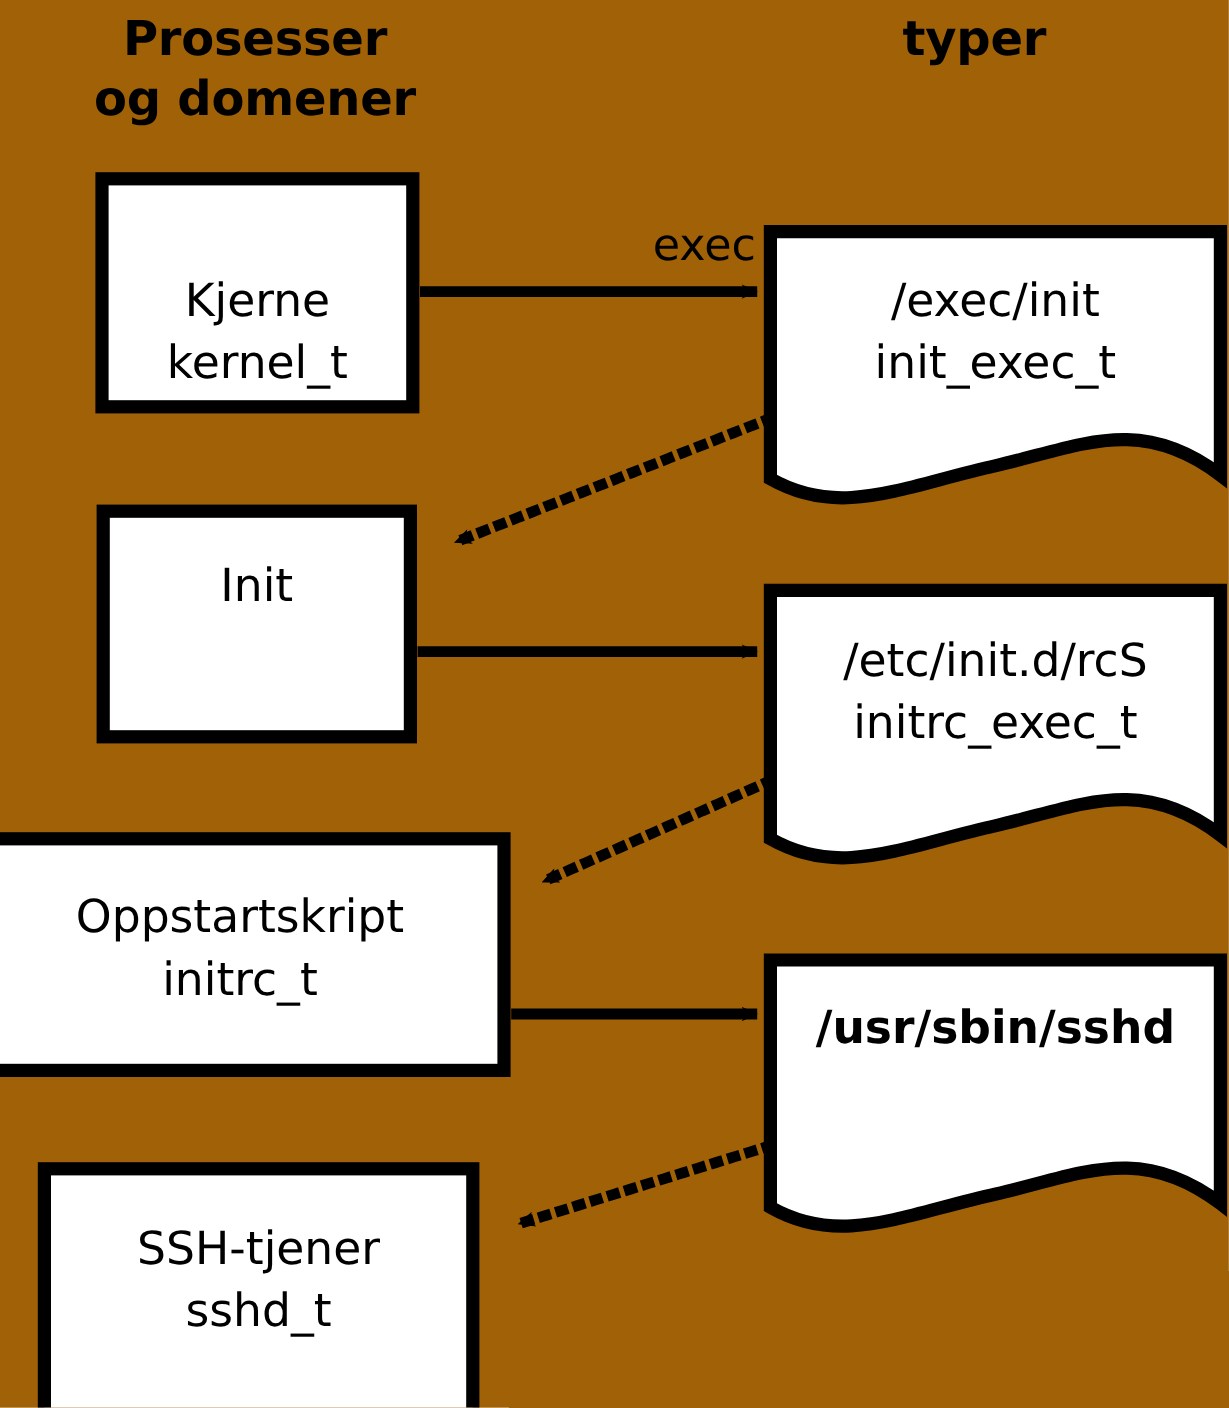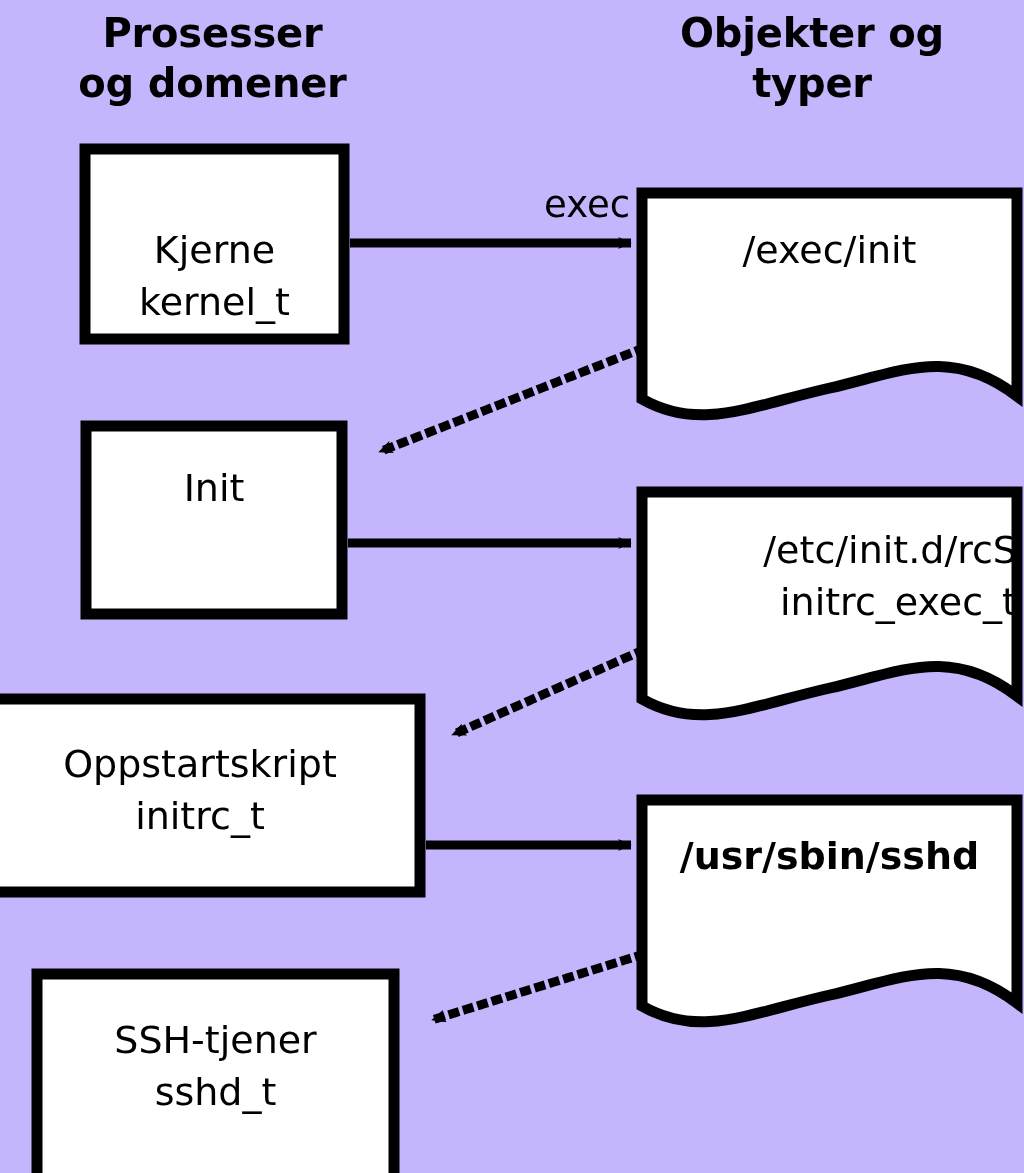--- a/index.html
+++ b/index.html
@@ -10,21 +10,21 @@
   body {
     width: 1024px;
     height: 1173px;
     overflow: hidden;
     font-family: "DejaVu Sans", sans-serif;
   }
   #diagram-root {
     position: relative;
     width: 1024px;
     height: 1173px;
-    background: #c4b5fd;
+    background: #a16207;
   }
   svg.layer {
     position: absolute;
     top: 0;
     left: 0;
     width: 1024px;
     height: 1173px;
   }
   .col-header {
     position: absolute;
@@ -59,21 +59,20 @@
 <body>
 
 <div id="diagram-root">
 
   <div class="col-header" style="left:0px; top:8px; width:425px;">
     <div>Prosesser</div>
     <div>og domener</div>
   </div>
 
   <div class="col-header" style="left:600px; top:8px; width:424px;">
-    <div>Objekter og</div>
     <div>typer</div>
   </div>
 
   <svg class="layer" viewBox="0 0 1024 1173">
     <defs>
       <marker id="arrowSolid" markerWidth="14" markerHeight="12" refX="13.4" refY="6" orient="auto" markerUnits="userSpaceOnUse">
         <path d="M 0.5 0 L 14 6 L 0.5 12 L 4.2 6 Z" fill="#000000"></path>
       </marker>
       <marker id="arrowDotted" markerWidth="15" markerHeight="13" refX="14.2" refY="6.5" orient="auto" markerUnits="userSpaceOnUse">
         <path d="M 0.5 0 L 15 6.5 L 0.5 13 L 4.4 6.5 Z" fill="#000000"></path>
@@ -127,23 +126,24 @@
     <div>initrc_t</div>
   </div>
 
   <div class="node-label" style="left:37px; top:1014px; width:357px;">
     <div>SSH-tjener</div>
     <div>sshd_t</div>
   </div>
 
   <div class="node-label" style="left:642px; top:224px; width:375px;">
     <div>/exec/init</div>
+    <div>init_exec_t</div>
   </div>
 
-  <div class="node-label" style="left:642px; top:524px; width:375px;text-align:right;">
+  <div class="node-label" style="left:642px; top:524px; width:375px;">
     <div>/etc/init.d/rcS</div>
     <div>initrc_exec_t</div>
   </div>
 
   <div class="node-label" style="left:642px; top:830px; width:375px;font-weight:bold;">
     <div>/usr/sbin/sshd</div>
   </div>
 
   <div class="edge-label" style="left:370px; top:185px; width:260px;">exec</div>
 

